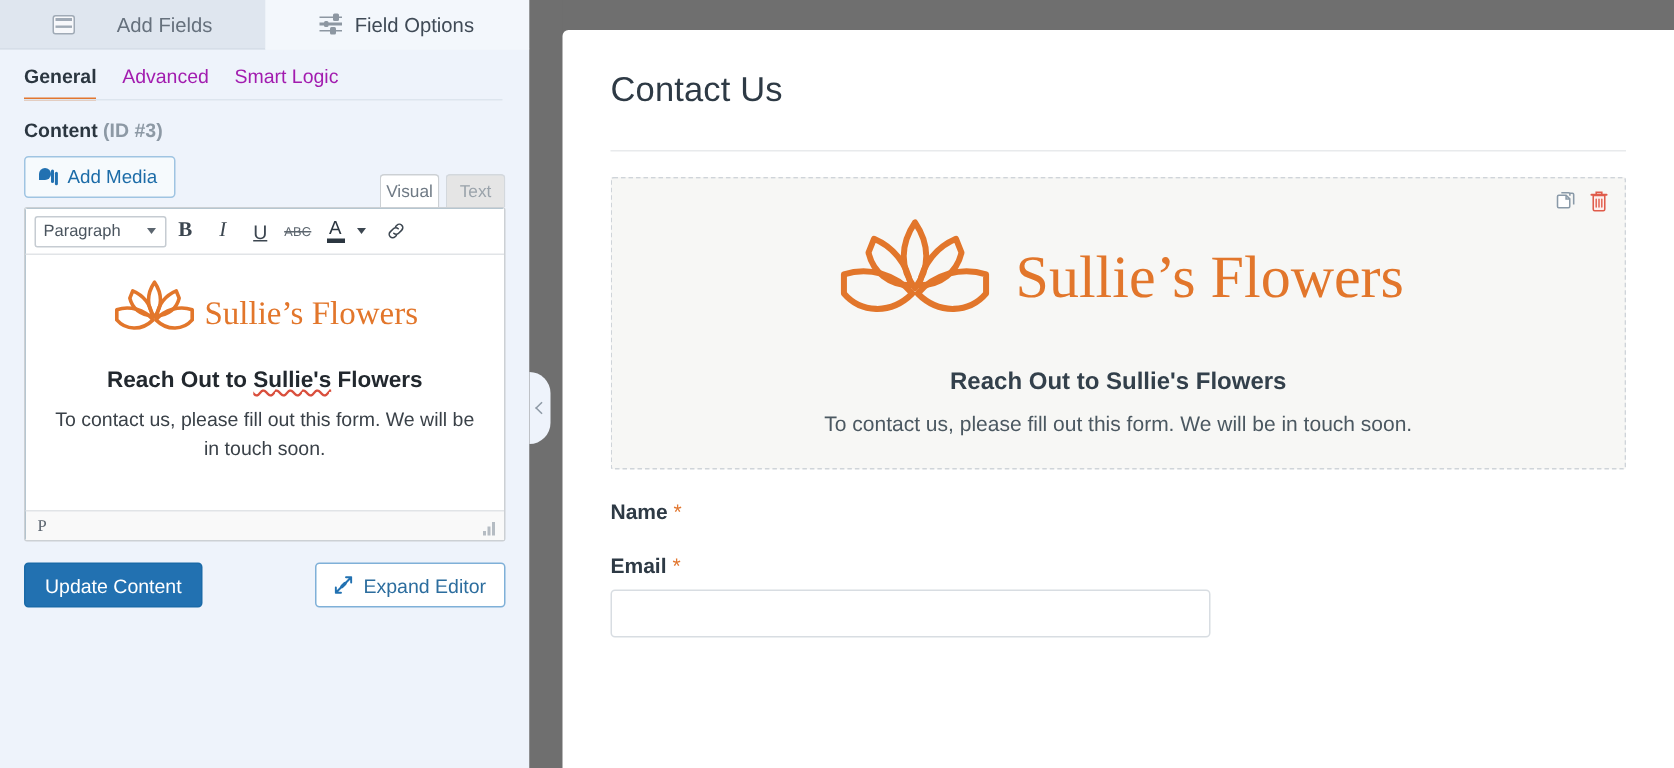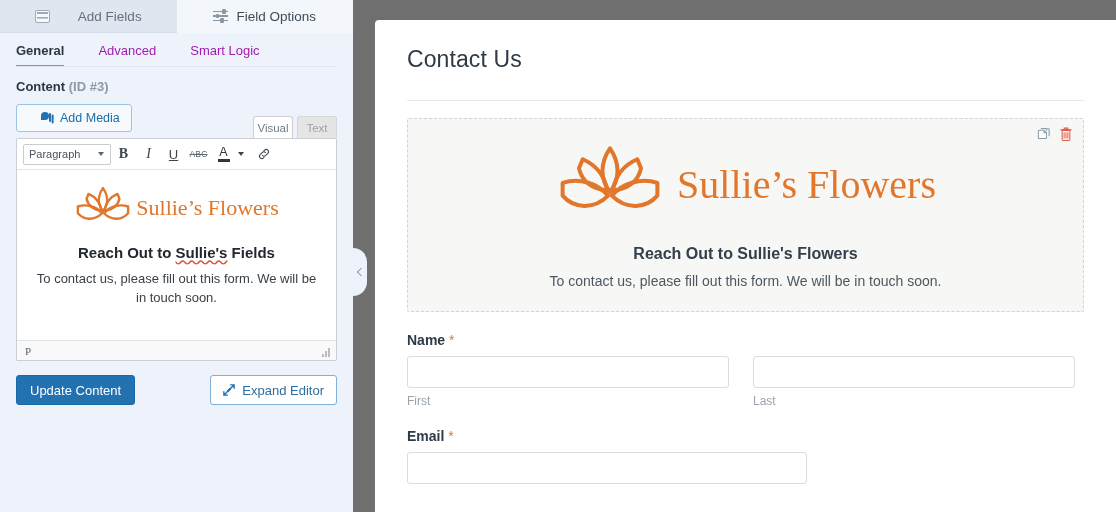--- a/index.html
+++ b/index.html
@@ -50,21 +50,21 @@
   .icon-sliders i:nth-child(1){ top:1px;}
   .icon-sliders i:nth-child(2){ top:5.6px;}
   .icon-sliders i:nth-child(3){ top:10.2px;}
   .icon-sliders b{ position:absolute; width:3.2px; height:4.4px; background:#6c7884; border-radius:1px;}
   .icon-sliders b:nth-of-type(1){ left:9px; top:-0.4px;}
   .icon-sliders b:nth-of-type(2){ left:2.5px; top:4.2px;}
   .icon-sliders b:nth-of-type(3){ left:7px; top:8.8px;}
 
   
   #sub-tabs{
-    display:flex; align-items:flex-end; gap:34px;
+    display:flex; align-items:flex-end; gap:17px;
     padding:12px 18px 0 16px; height:34px;
     position:relative;
   }
   .sub-tab{
     font-size:13px; color:#a21caf; padding-bottom:7px; cursor:pointer;
     border-bottom:2px solid transparent; white-space:nowrap;
   }
   .sub-tab.active{ color:#2b3640; font-weight:bold; border-bottom-color:#e27730; }
   #sub-tabs-rule{
     position:absolute; left:16px; right:18px; bottom:0; height:1px; background:#dde5ee;
@@ -74,21 +74,21 @@
   #content-label{
     padding:12px 16px 0 16px; font-size:13px; color:#2b3640;
   }
   #content-label .strong{ font-weight:bold; }
   #content-label .muted{ color:#8d99a5; font-weight:bold; }
 
   
   #addmedia-row{ padding:10px 16px 0 16px; position:relative; height:44px;}
   #add-media-btn{
     display:inline-flex; align-items:center; gap:6px;
-    height:28px; padding:0 11px 0 24px;
+    height:28px; padding:0 11px 0 9px;
     border:1px solid #9fc4e2; border-radius:3px;
     background:#f6fafd; color:#1c6ca8; font-size:12.5px; cursor:pointer;
   }
   .icon-media{ width:13px; height:13px; position:relative; display:inline-block;}
   .icon-media:before{
     content:""; position:absolute; left:0; top:0.5px; width:8px; height:8px;
     border-radius:50% 50% 50% 0; background:#2271b1;
   }
   .icon-media:after{
     content:""; position:absolute; left:7.5px; top:1px; width:2px; height:9px;
@@ -341,21 +341,21 @@
               <path d="M30 20 C44 26 54 38 57 54 C41 54 29 44 26 30 Z"></path>
               <path d="M90 20 C76 26 66 38 63 54 C79 54 91 44 94 30 Z"></path>
               <path d="M8 46 C26 40 46 46 58 60 C42 76 20 74 8 60 Z"></path>
               <path d="M112 46 C94 40 74 46 62 60 C78 76 100 74 112 60 Z"></path>
             </g>
           </svg>
         </span>
         <span id="ed-logo-text">Sullie’s Flowers</span>
       </div>
       <div id="ed-heading">
-        <span>Reach Out to </span><span class="spell">Sullie's</span><span> Fields</span>
+        <span>Reach Out to </span><span class="spell">Sullie's</span><span> Flowers</span>
       </div>
       <div id="ed-para">To contact us, please fill out this form. We will be in touch soon.</div>
     </div>
 
     <div id="editor-status">
       <span class="p">P</span>
       <span id="resize-grip"></span>
     </div>
   </div>
 
@@ -425,30 +425,20 @@
 
       <div id="pv-heading">Reach Out to Sullie's Flowers</div>
       <div id="pv-para">To contact us, please fill out this form. We will be in touch soon.</div>
     </div>
 
     <div class="field-group">
       <div class="field-label">
         <span>Name</span>
         <span class="req">*</span>
       </div>
-      <div class="field-row">
-        <div class="field-col" style="width:322px;">
-          <input class="text-input" type="text" placeholder="" style="">
-          <span class="sub-label">First</span>
-        </div>
-        <div class="field-col" style="width:322px;">
-          <input class="text-input" type="text" placeholder="" style="">
-          <span class="sub-label">Last</span>
-        </div>
-      </div>
     </div>
 
     <div class="field-group">
       <div class="field-label">
         <span>Email</span>
         <span class="req">*</span>
       </div>
       <div class="field-row">
         <div class="field-col" style="width:400px;">
           <input class="text-input" type="text" placeholder="" style="">

